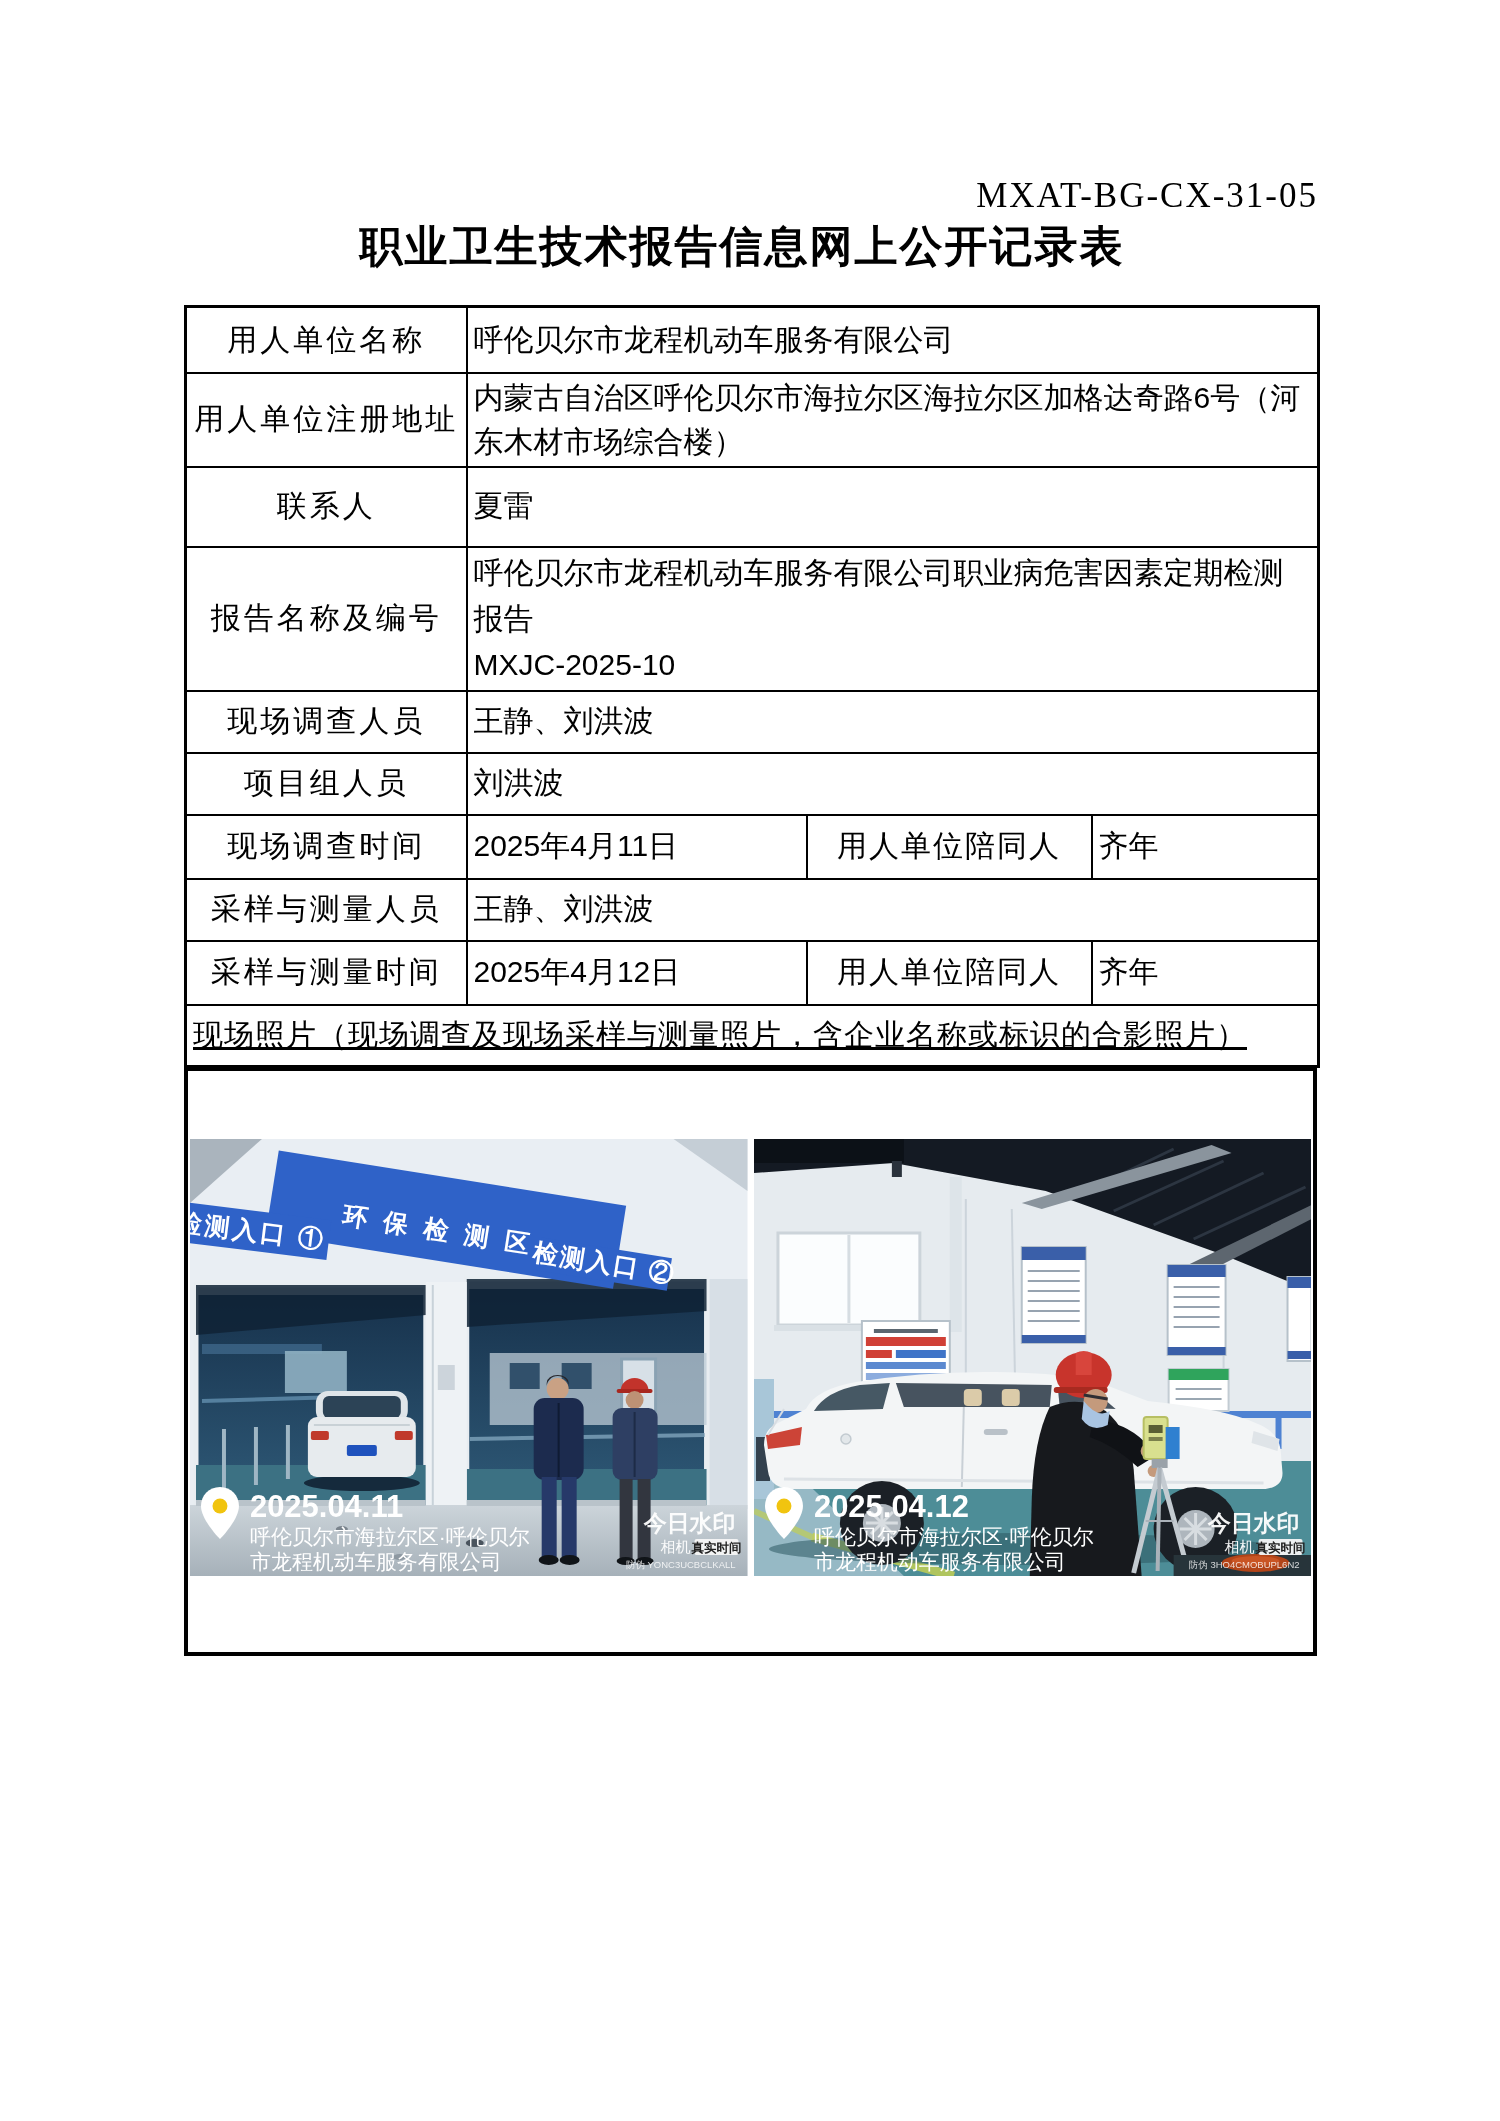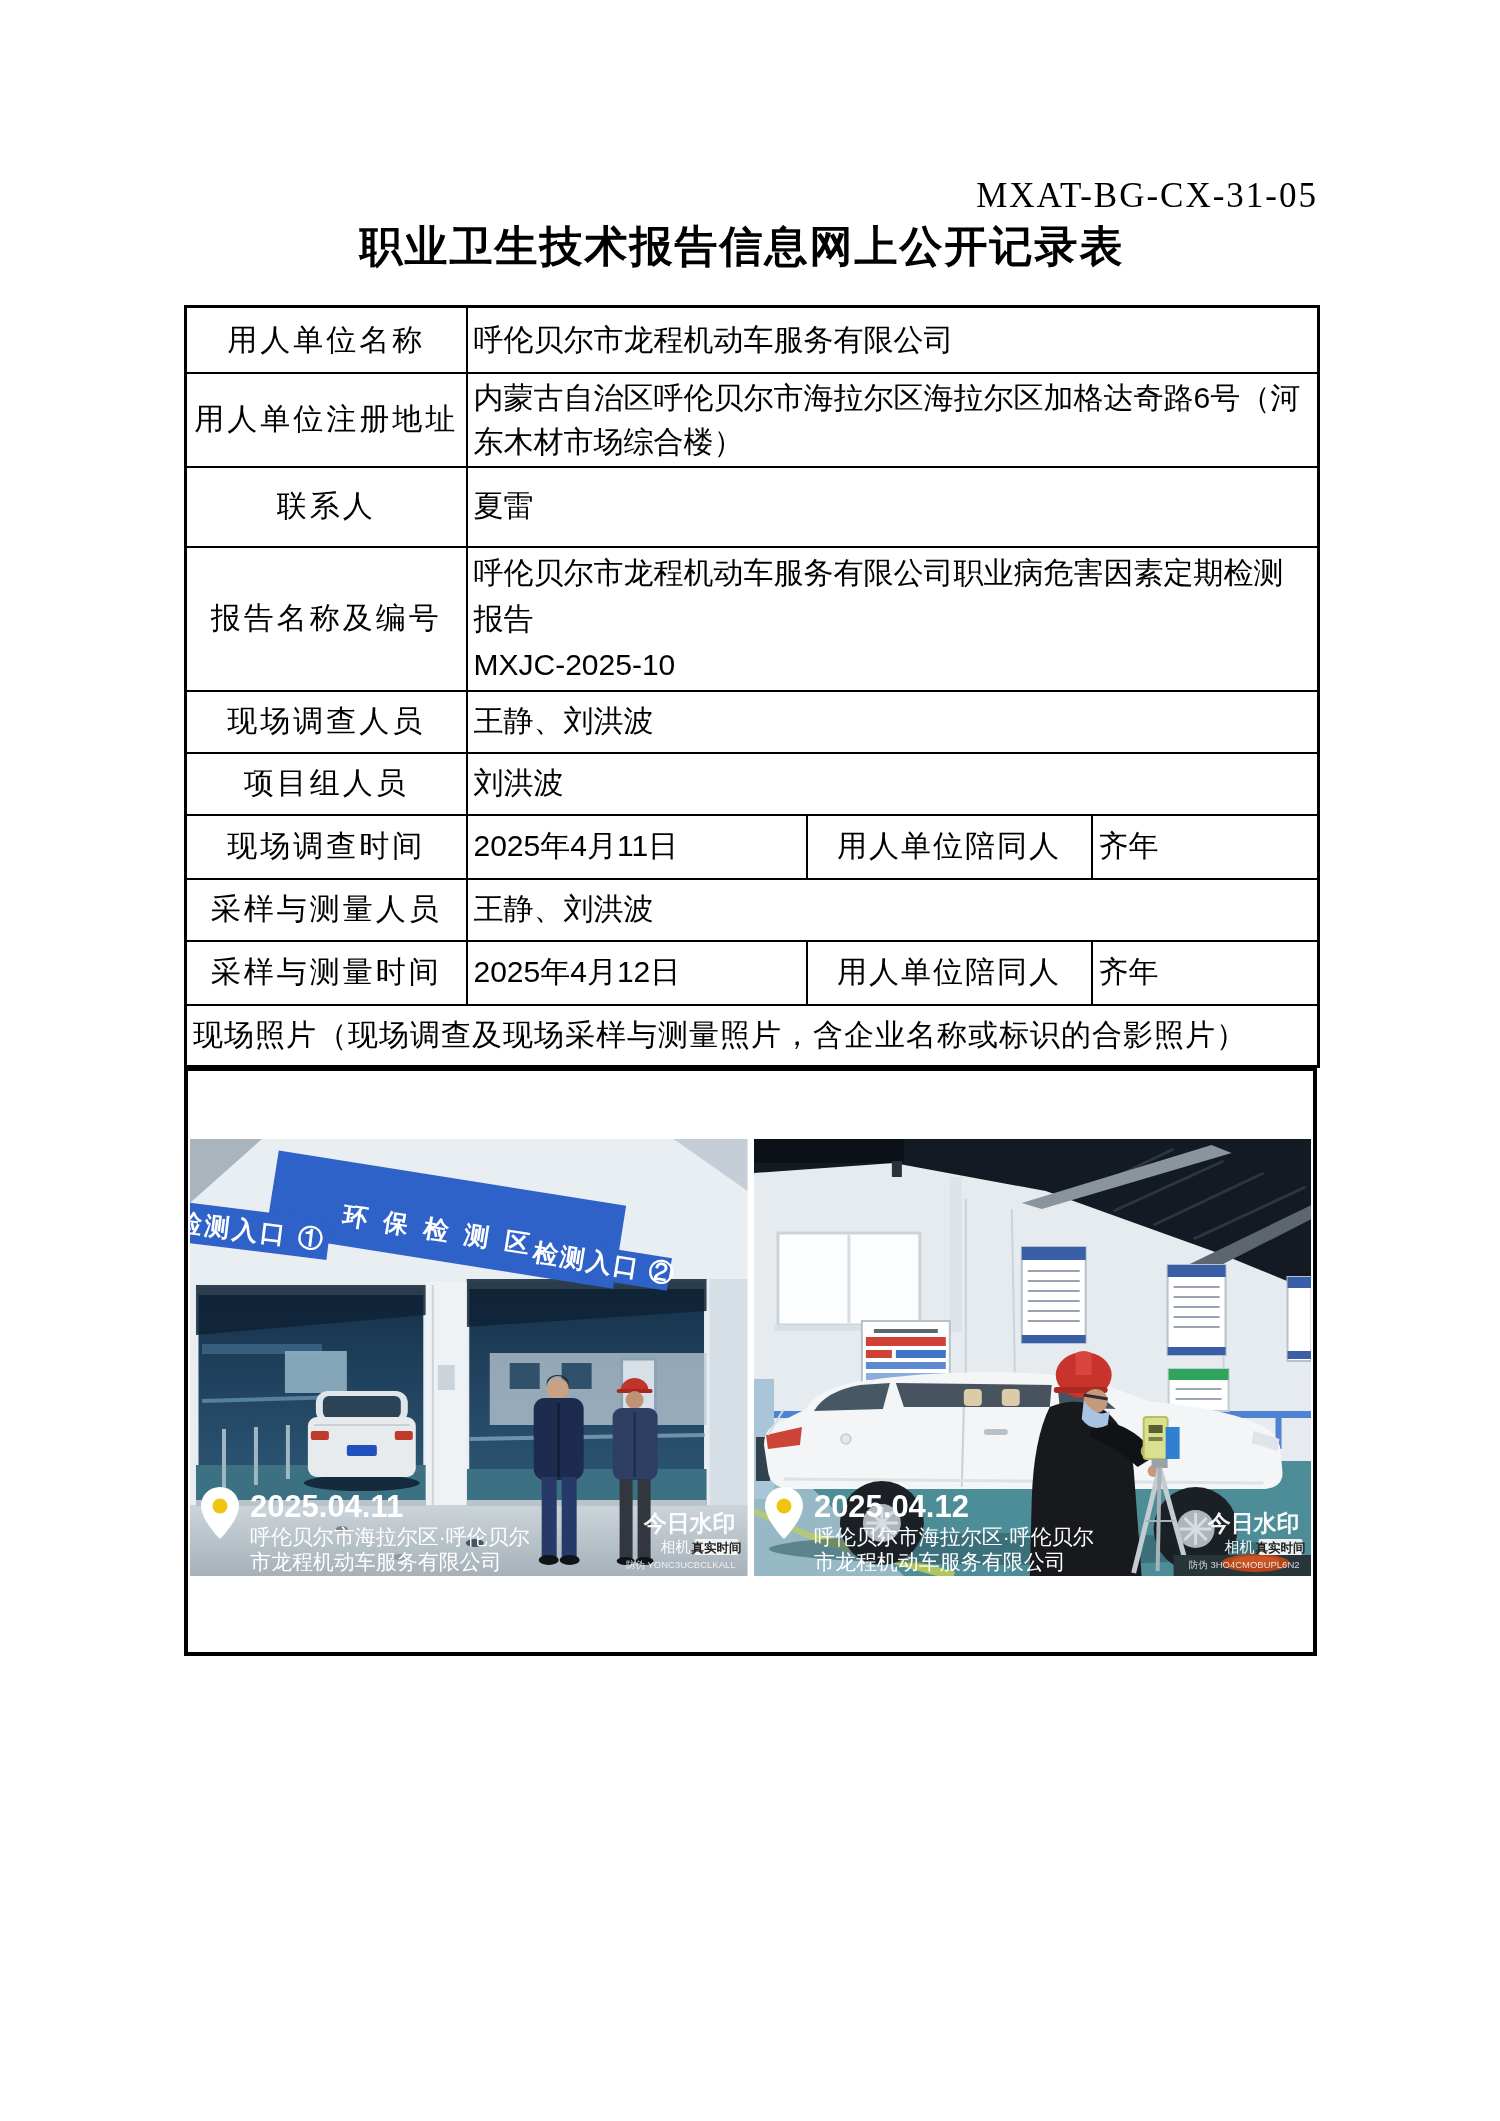--- a/index.html
+++ b/index.html
@@ -41,21 +41,21 @@
   td.val{
     font-family:"Liberation Sans",sans-serif;
     padding-left:10px;text-align:left;margin-left:16px;
   }
   td.comp-lbl{
     text-align:center;letter-spacing:2px;
     font-family:"Liberation Serif",serif;
   }
   td.photos-header-cell{
     font-family:"Liberation Serif",serif;
-    padding-left:26px;letter-spacing:1px;
+    padding-left:26px;letter-spacing:1px;text-decoration:underline;
   }
   .two-line div{line-height:46px;}
   .photo-box{
     box-sizing:border-box;
     width:1133px;height:588px;
     border:4px solid #000;border-top-width:3px;
     background:#fff;
     padding:68px 2px 0 2px;
     display:flex;gap:6px;
   }

